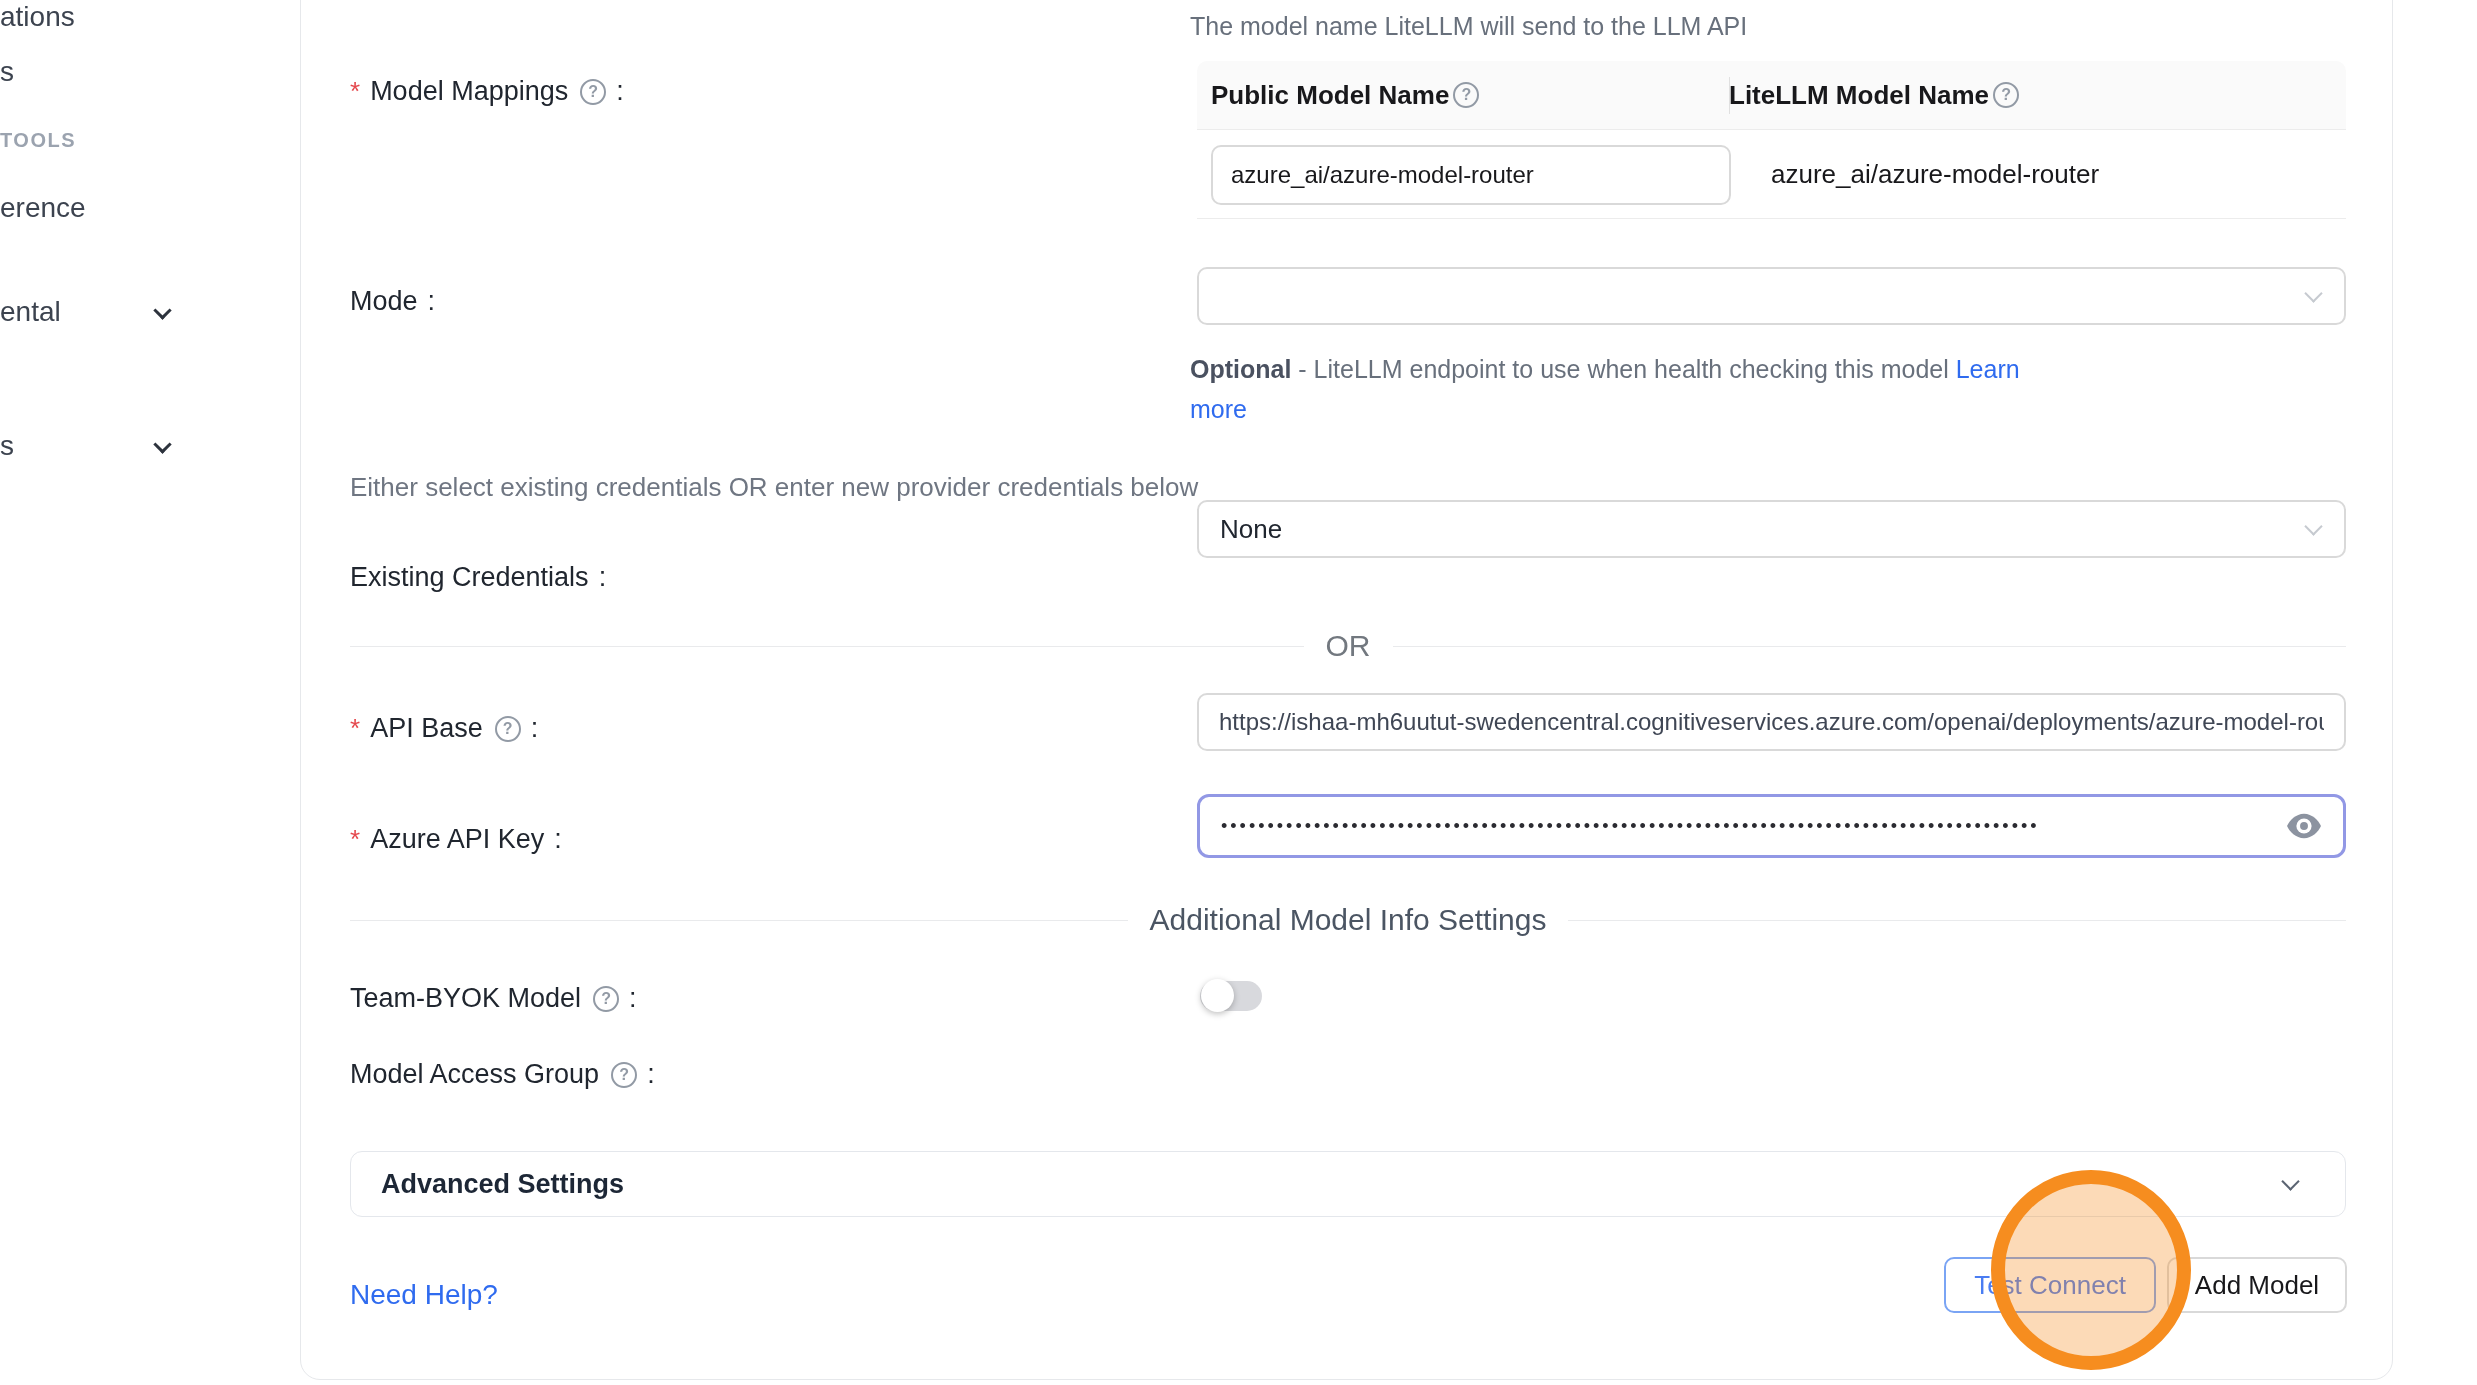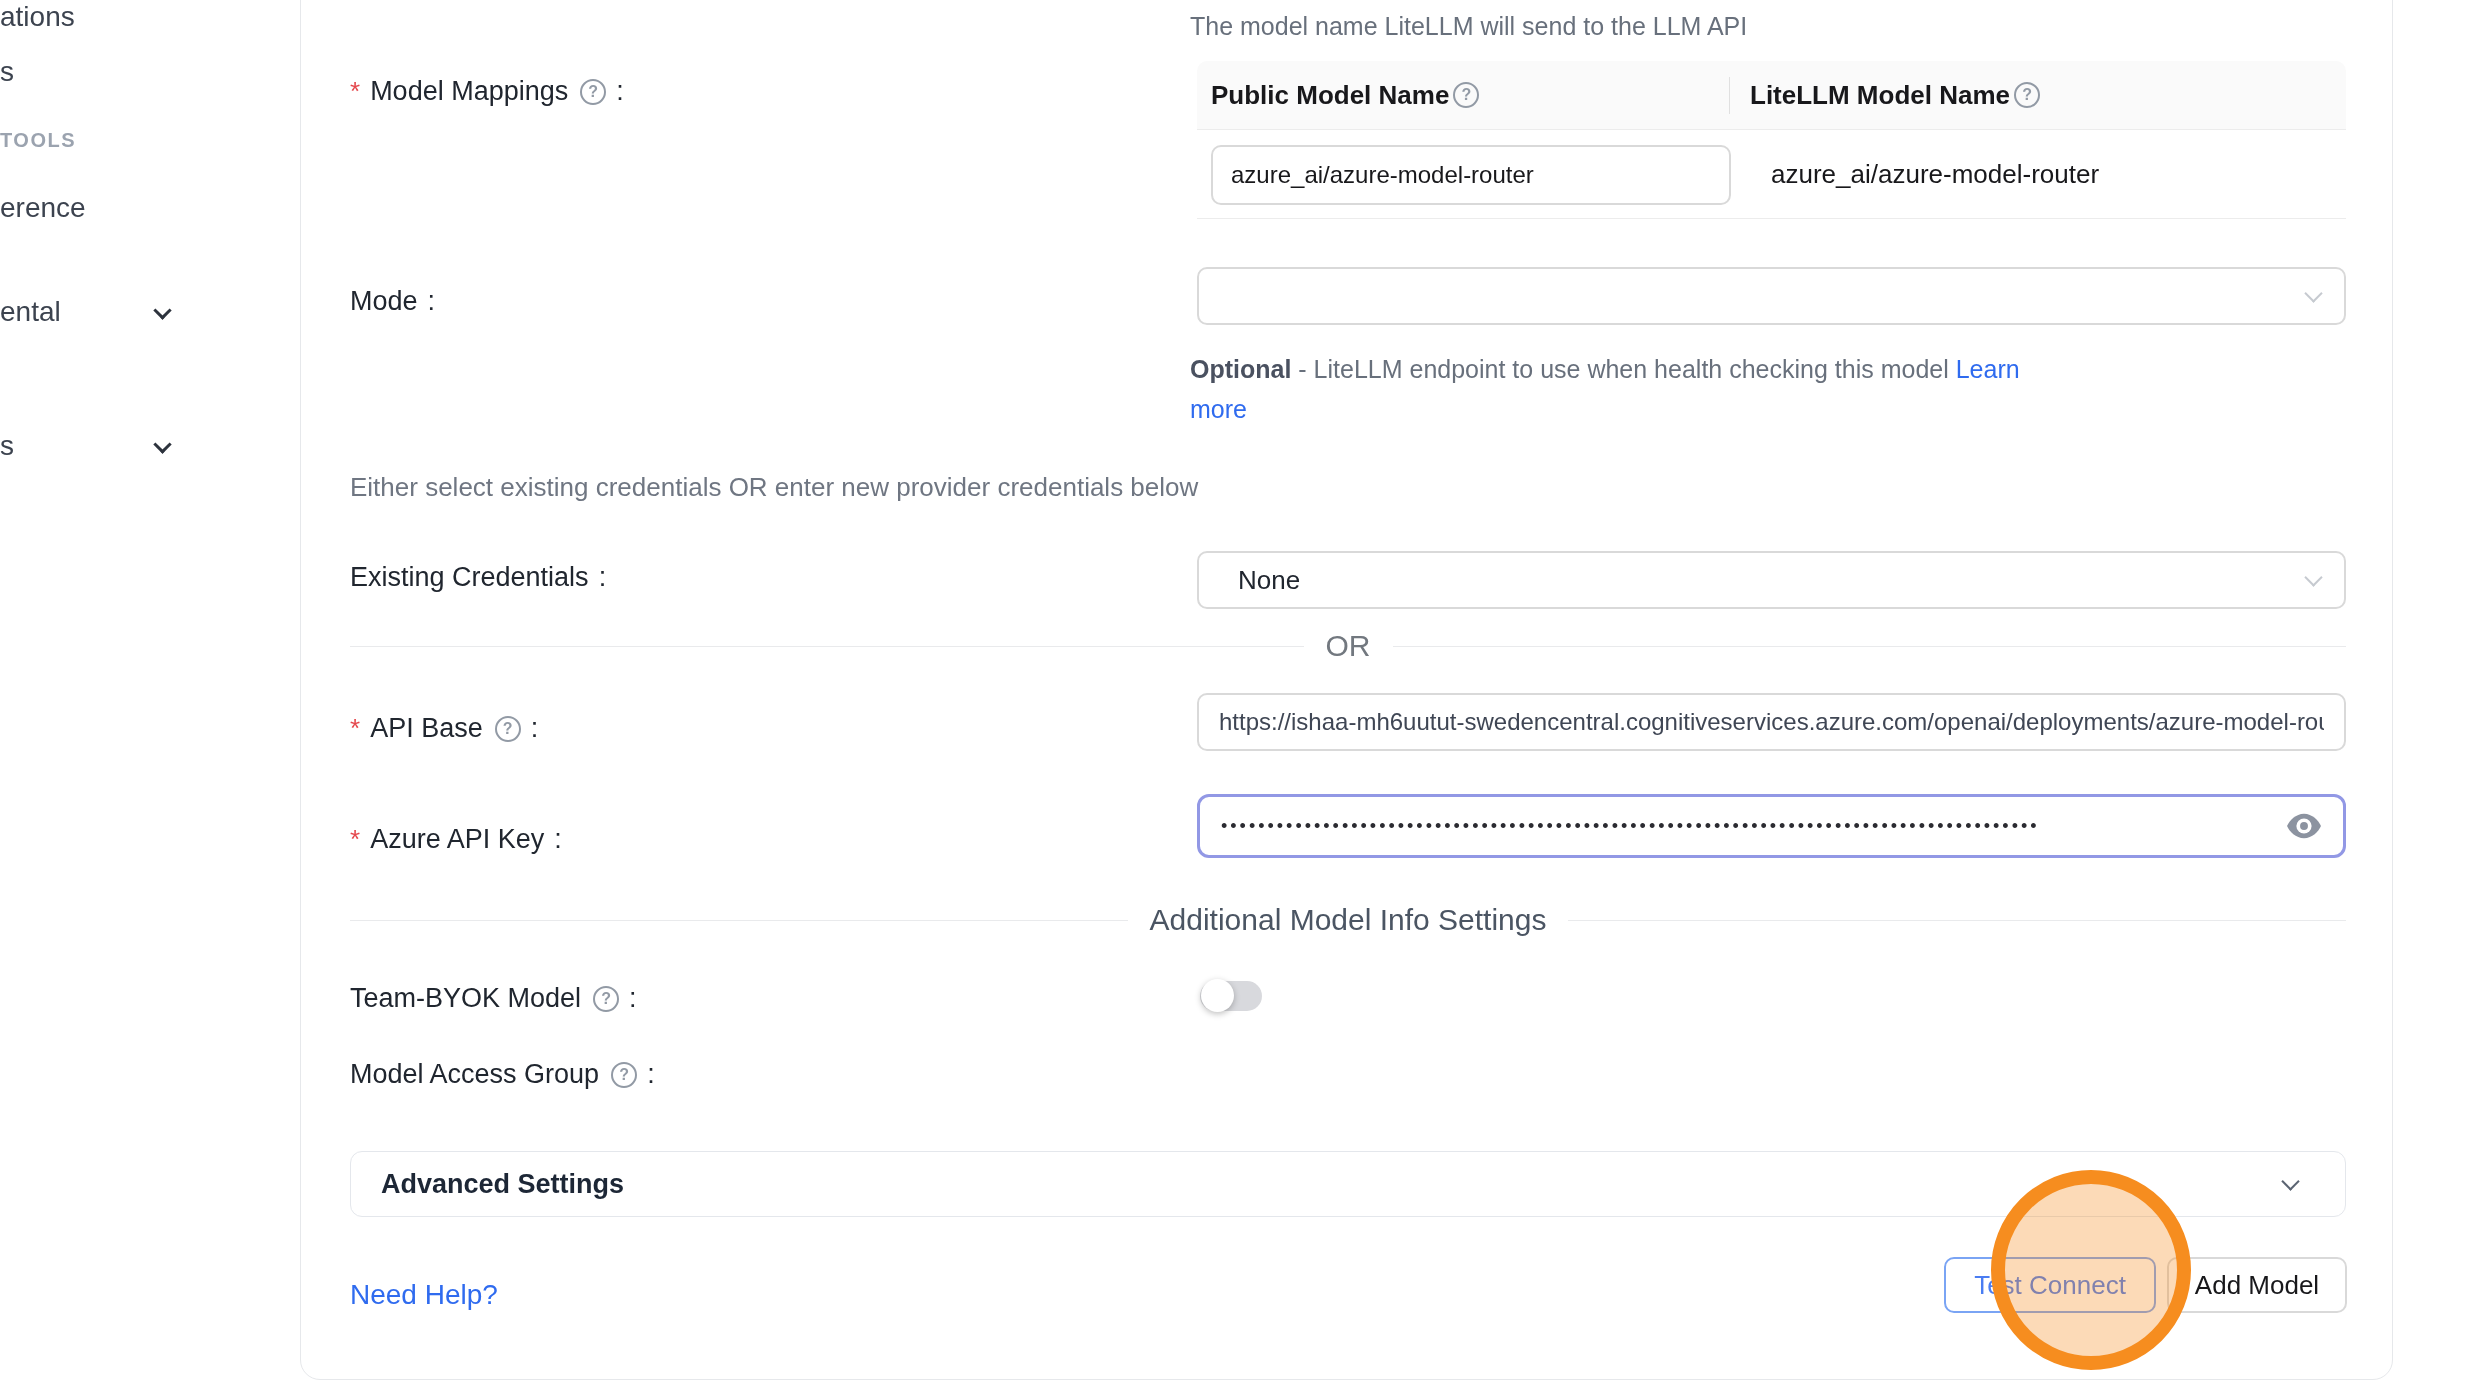--- a/index.html
+++ b/index.html
@@ -35,21 +35,21 @@
   .qicon { display:inline-flex; width:26px; height:26px; border:2px solid #929aa5;
            border-radius:50%; color:#929aa5; font-size:16px; font-weight:700;
            align-items:center; justify-content:center; margin-left:4px; }
   .colon { margin-left:2px; }
 
   
   .map-table { position:absolute; left:1197px; top:61px; width:1149px; }
   .mt-head { display:flex; height:69px; background:#fafafa; border-radius:10px 10px 0 0;
              border-bottom:1px solid #ececec; align-items:center; position:relative; }
   .mt-c1 { width:532px; padding-left:14px; display:flex; align-items:center; }
-  .mt-c2 { flex:1; padding-left:21px; display:flex; align-items:center; }
+  .mt-c2 { flex:1; display:flex; align-items:center; }
   .mt-head .h { font-size:26px; font-weight:700; color:#18181b; }
   .mt-div { position:absolute; left:532px; top:16px; width:1px; height:37px; background:#e0e0e0; }
   .mt-body { height:89px; position:relative; border-bottom:1px solid #ececec; }
   .mt-input { position:absolute; left:14px; top:15px; width:520px; height:60px;
               border:2px solid #d9d9d9; border-radius:10px; font-size:24px; color:#18181b;
               padding:0 18px; outline:none; font-family:"Liberation Sans",sans-serif; background:#fff; }
   .mt-val { position:absolute; left:553px; top:0; height:89px; display:flex; align-items:center;
             padding-left:21px; font-size:26px; color:#18181b; }
 
   
@@ -168,21 +168,21 @@
     <div><b>Optional</b><span> - LiteLLM endpoint to use when health checking this model </span><a>Learn</a></div>
     <div><a>more</a></div>
   </div>
 
   <div class="note" style="top:472px;">Either select existing credentials OR enter new provider credentials below</div>
 
   <div class="form-label" style="top:524px;margin-top:38px;">
     <span>Existing Credentials</span>
       <span class="colon">:</span>
   </div>
-  <div class="sel" style="top:551px; height:58px;padding-left:18px;">
+  <div class="sel" style="top:500px; height:58px;">
     <span class="val">None</span>
     <span class="sel-chev"><span class="chev thin"></span></span>
   </div>
 
   <div class="tdiv" style="top:629px;">
     <div class="line"></div>
     <span class="t">OR</span>
     <div class="line"></div>
   </div>
 

